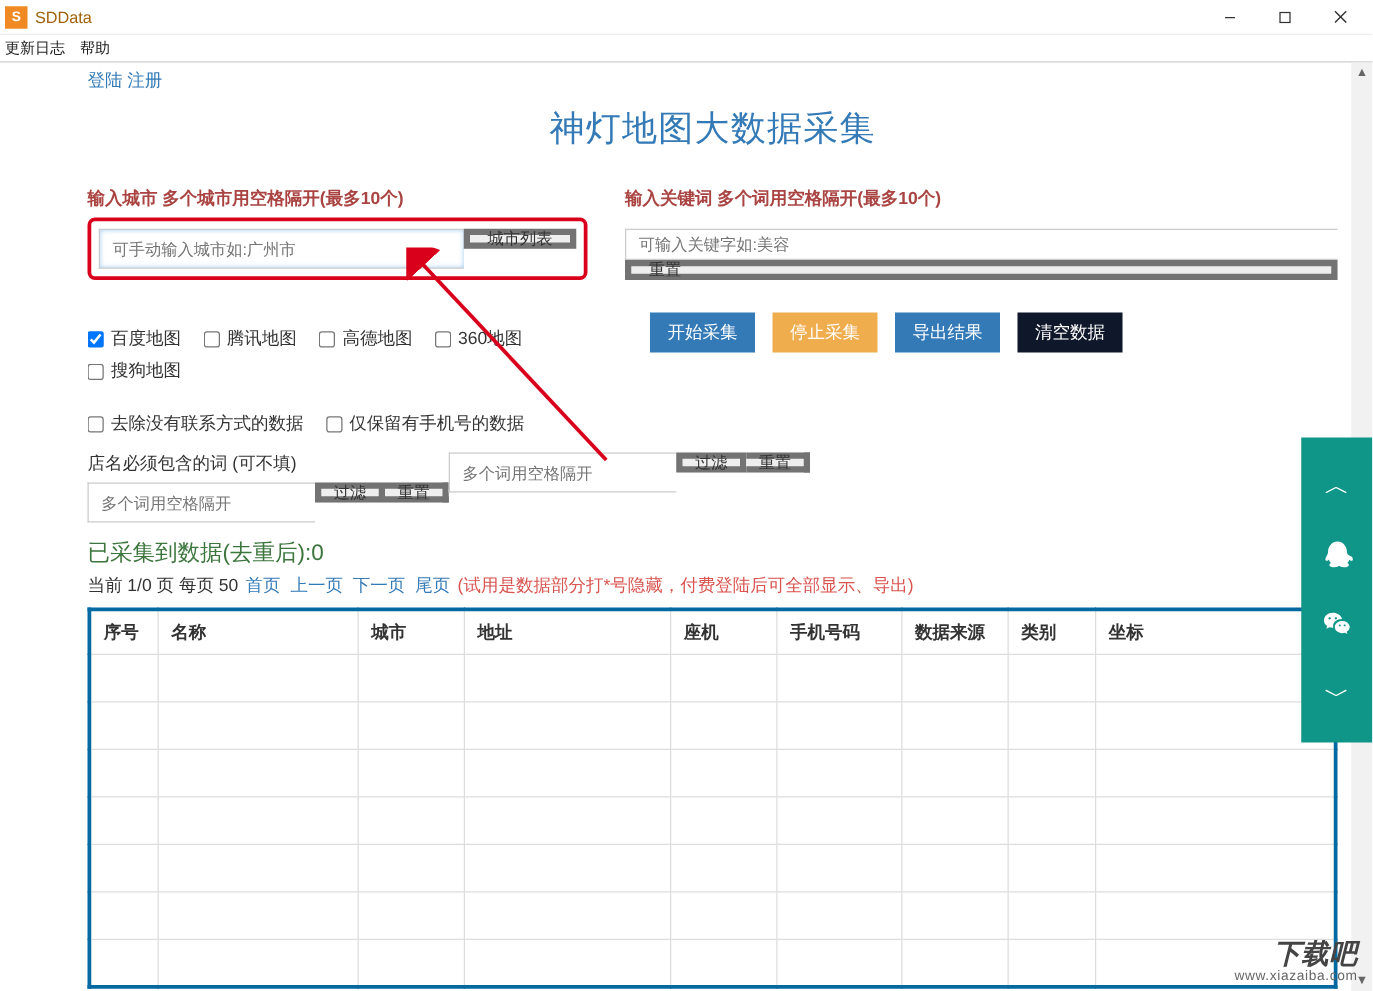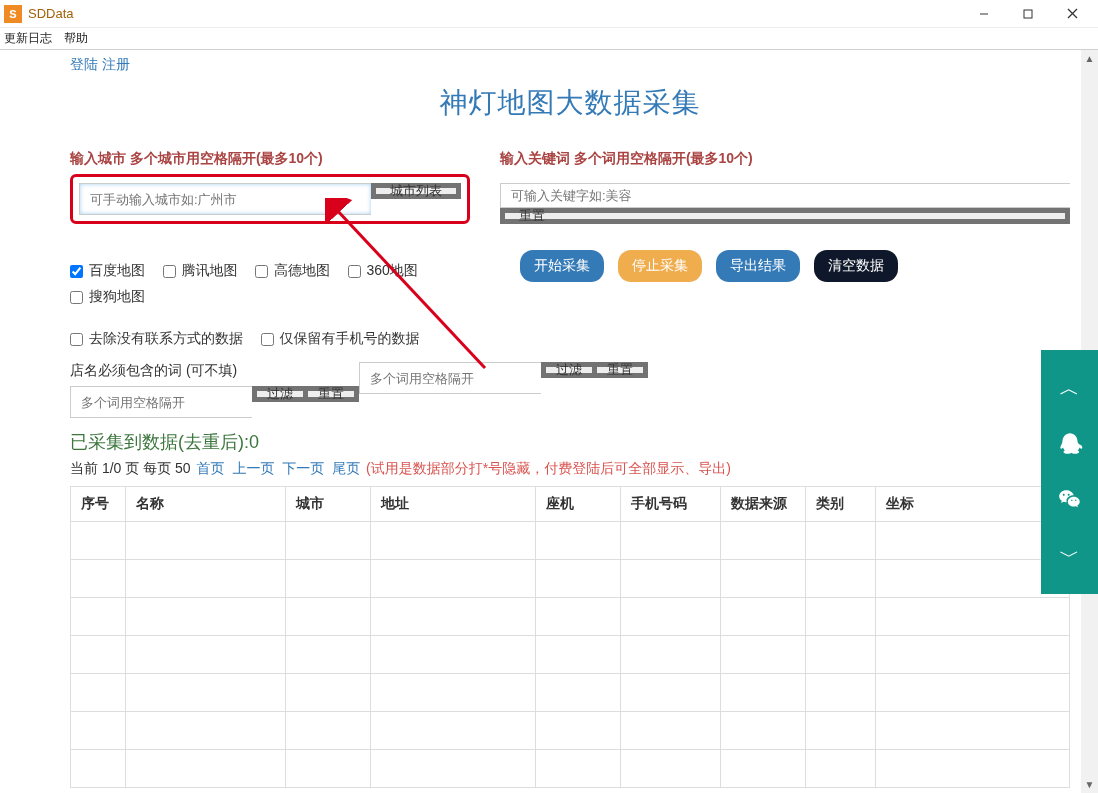--- a/index.html
+++ b/index.html
@@ -108,41 +108,41 @@
     cursor:pointer;
   }
   .red-box input{ border-color:#66afe9; box-shadow:0 0 4px rgba(102,175,233,.6) inset; }
   .col-right-wrap{ padding-top:0px; }
   .col-right-wrap .label-red{ margin-bottom:15px;}
   .maps-row { margin:12px 0 6px; }
   .maps-row label, .opts-row label { margin-right:14px; font-size:14px; color:#333;}
   .maps-row input[type=checkbox], .opts-row input[type=checkbox]{ vertical-align:middle; margin-right:2px;}
   .action-btns { display:flex; gap:14px; padding-left:20px;}
   .btn {
-    height:32px; padding:0 14px; border:none; border-radius:13px;
+    height:32px; padding:0 14px; border:none; border-radius:0;
     color:#fff; font-size:14px; cursor:pointer;
   }
   .btn-primary{background:#337ab7;}
   .btn-warn{background:#f0ad4e;}
   .btn-danger{background:#0f172a;}
   .opts-row{ margin:18px 0 14px;}
   .filter-row{ display:flex; margin-bottom:10px;}
   .filter-col .flabel{ font-size:14px; color:#333; margin-bottom:6px; display:block;}
   .filter-col .input-group input{ width:182px;}
   .small-group .addon-btn{padding:0 10px;}
   .collected {
     color:#3c763d; font-size:18px; margin:12px 0 6px;
   }
   .pager { font-size:14px; color:#333; margin:4px 0 8px;}
   .pager .link{ color:#337ab7; margin:0 2px; cursor:pointer;}
   .pager .note{ color:#d9534f;}
   table.data {
     width:100%;
     border-collapse:collapse;
-    border:1px solid #0369a1;
+    border:3px solid #0369a1;
     font-size:14px;
   }
   table.data th, table.data td {
     border:1px solid #ddd;
     padding:8px 10px;
     text-align:left;
     color:#333;
     background:#fff;
   }
   table.data th { font-weight:bold; background:#fff;}
@@ -428,13 +428,17 @@
     <div class="dock-item">
       <svg viewBox="0 0 24 24">
           <path d="M8.5 3C4.9 3 2 5.5 2 8.6c0 1.7.9 3.2 2.4 4.2l-.6 1.9 2.2-1.1c.8.2 1.6.4 2.5.4h.4c-.1-.4-.2-.8-.2-1.3 0-2.9 2.8-5.2 6.3-5.2h.4C14.6 4.9 11.8 3 8.5 3zm-2.3 3.2c.5 0 .9.4.9.9s-.4.9-.9.9-.9-.4-.9-.9.4-.9.9-.9zm4.6 0c.5 0 .9.4.9.9s-.4.9-.9.9-.9-.4-.9-.9.4-.9.9-.9zM15.5 9C12.5 9 10 11 10 13.5S12.5 18 15.5 18c.7 0 1.4-.1 2-.3l1.8.9-.5-1.6c1.3-.8 2.2-2.1 2.2-3.5C21 11 18.5 9 15.5 9zm-1.8 2.6c.4 0 .7.3.7.7s-.3.7-.7.7-.7-.3-.7-.7.3-.7.7-.7zm3.6 0c.4 0 .7.3.7.7s-.3.7-.7.7-.7-.3-.7-.7.3-.7.7-.7z"></path>
         </svg>
     </div>
     <div class="dock-item">
         <span class="chev">﹀</span>
       </div>
   </div>
 
+  <div class="watermark">
+    <div class="big">下载吧</div>
+    <div>www.xiazaiba.com</div>
+  </div>
 </div>
 
 </body></html>

